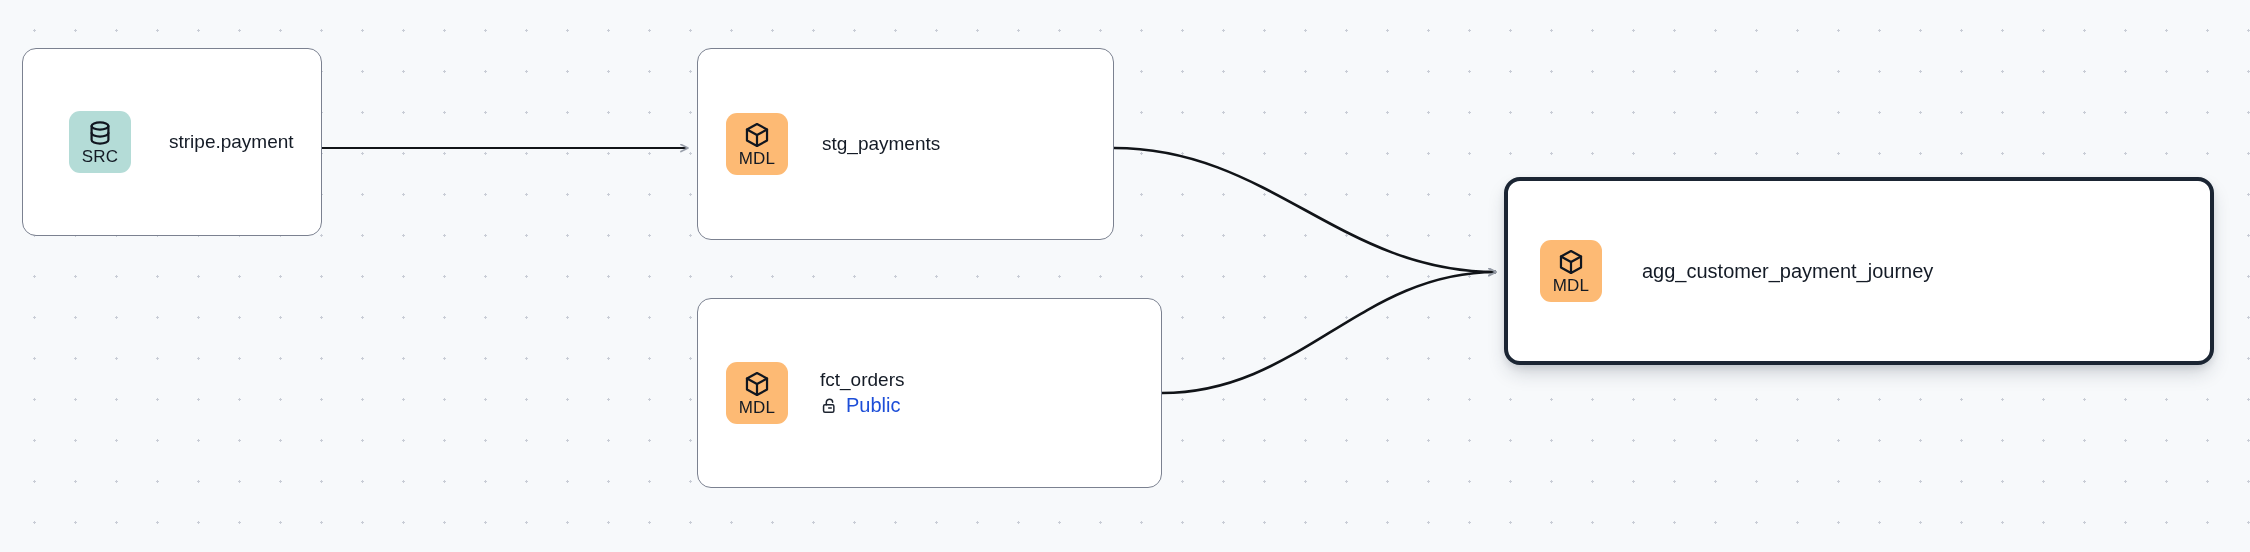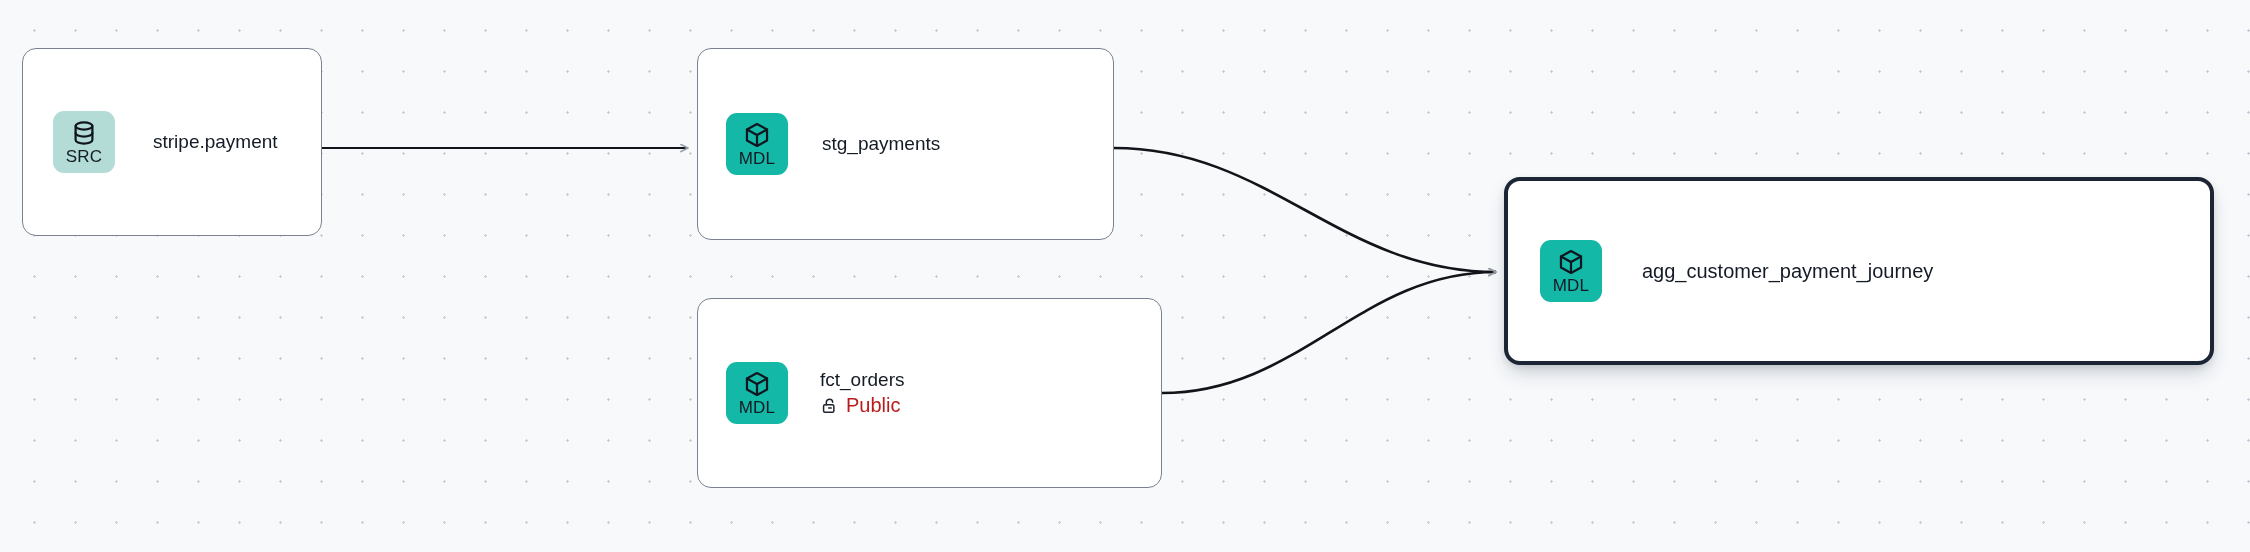--- a/index.html
+++ b/index.html
@@ -53,21 +53,21 @@
     width: 62px;
     height: 62px;
     border-radius: 11px;
     display: flex;
     flex-direction: column;
     align-items: center;
     justify-content: center;
     gap: 1px;
   }
   .badge.src { background: #b4dcd7; }
-  .badge.mdl { background: #14b8a6; }
+  .badge.mdl { background: #fdba74; }
   .badge svg { display: block; }
   .badge-label {
     font-size: 17px;
     line-height: 1;
     color: #131a24;
     letter-spacing: 0.2px;
     font-family: "Liberation Sans", sans-serif;
   }
 
   
@@ -83,27 +83,27 @@
     line-height: 1.15;
     color: #141b26;
     white-space: nowrap;
   }
   .node-sub {
     display: flex;
     align-items: center;
     gap: 7px;
     font-size: 20px;
     line-height: 1.15;
-    color: #b91c1c;
+    color: #1d4ed8;
     white-space: nowrap;
   }
   .node-sub svg { display: block; flex: none; }
 
   
-  #node-source        { left: 22px;   top: 48px;  width: 300px; height: 188px; padding-left: 30px; gap: 38px; }
+  #node-source        { left: 22px;   top: 48px;  width: 300px; height: 188px; padding-left: 46px; gap: 38px; }
   #node-stg           { left: 697px;  top: 48px;  width: 417px; height: 192px; padding-left: 28px; gap: 34px; }
   #node-fct           { left: 697px;  top: 298px; width: 465px; height: 190px; padding-left: 28px; gap: 32px; }
   #node-agg           { left: 1504px; top: 177px; width: 710px; height: 188px; padding-left: 32px; gap: 40px; }
   #node-agg .node-title { font-size: 20px; }
 </style>
 </head>
 <body>
 
 <div id="canvas">
 

